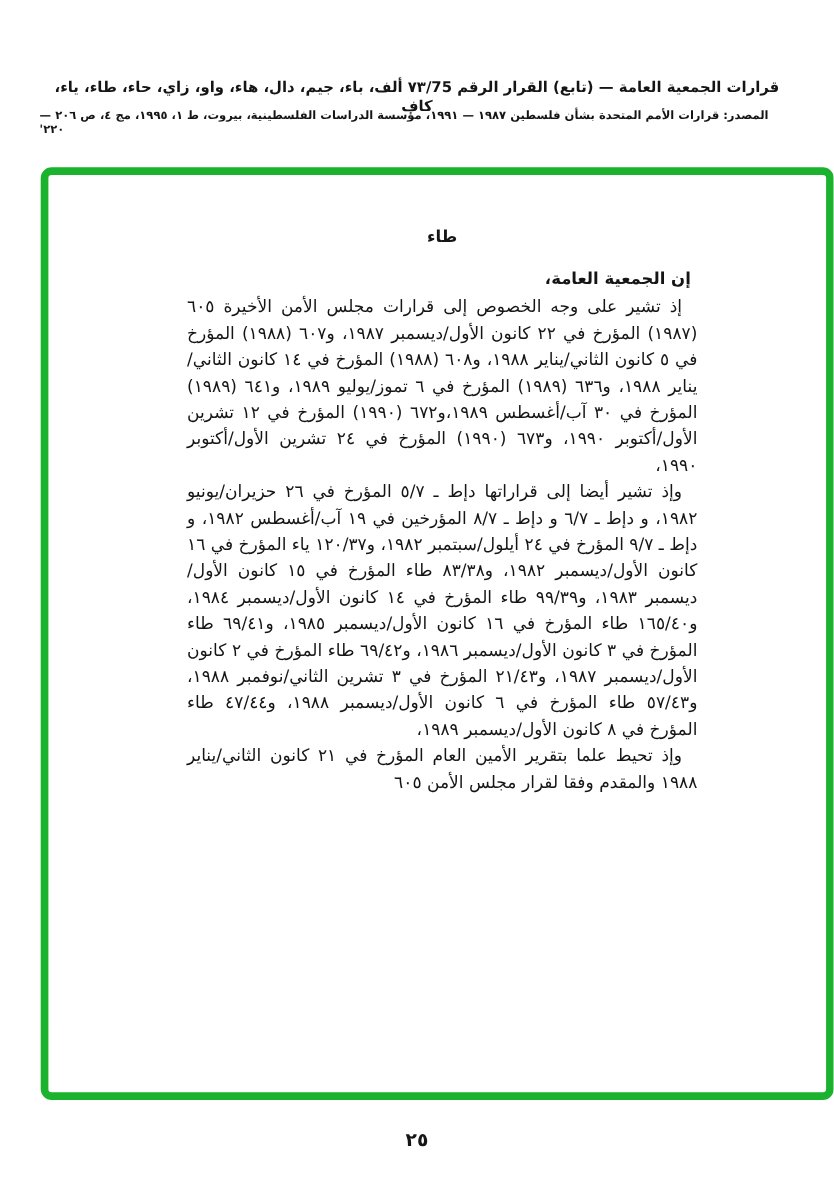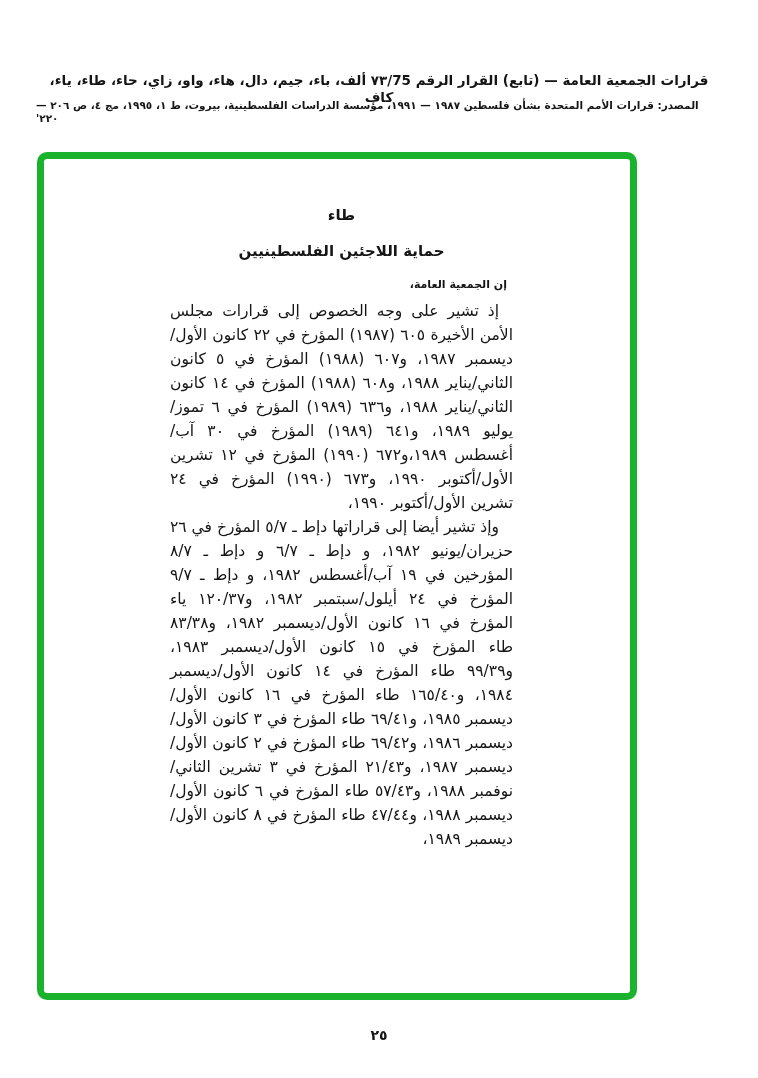--- a/index.html
+++ b/index.html
@@ -16,21 +16,21 @@
     direction:rtl;text-align:center;
     font-weight:700;font-size:13.5px;line-height:17px;
   }
   .header2{
     position:absolute;top:99px;left:36px;right:36px;
     direction:rtl;text-align:left;
     font-weight:700;font-size:10.5px;line-height:13px;
   }
   .frame{
     position:absolute;left:37px;top:152px;
-    width:600px;height:848px;
+    width:721px;height:848px;
     box-sizing:border-box;
     border:7px solid #1bb32d;
     border-radius:10px;
     background:#ffffff;
   }
   .content{
     direction:rtl;
     margin:46px 117px 0 126px;
   }
   .sec-letter{
@@ -38,59 +38,59 @@
     font-size:15px;line-height:20px;
     margin:0 0 16px 0;
   }
   .sec-title{
     text-align:center;font-weight:700;
     font-size:15px;line-height:20px;
     margin:0 0 12px 0;
   }
   .opening{
     text-align:right;font-weight:700;
-    font-size:11px;line-height:24px;
+    font-size:15px;line-height:24px;
     padding-right:6px;
     margin:0 0 2px 0;
   }
   .clause{
     margin:0;
     font-size:15.5px;line-height:24px;
     text-align:justify;
     text-indent:14px;
   }
   .clause .lead{font-weight:400;}
   .pagenum{
     position:absolute;top:1027px;left:0;right:0;
     text-align:center;
-    font-weight:700;font-size:14px;
+    font-weight:700;font-size:17px;
     direction:rtl;
   }
 </style>
 </head>
 <body>
 
 <div class="page">
 
   <div class="header1">قرارات الجمعية العامة — (تابع) القرار الرقم ٧٣/75 ألف، باء، جيم، دال، هاء، واو، زاي، حاء، طاء، ياء، كاف</div>
 
   <div class="header2">المصدر: قرارات الأمم المتحدة بشأن فلسطين ١٩٨٧ — ١٩٩١، مؤسسة الدراسات الفلسطينية، بيروت، ط ١، ١٩٩٥، مج ٤، ص ٢٠٦ — ٢٢٠'</div>
 
   <div class="frame" style="border-color: rgb(27, 179, 45);">
     <div class="content">
 
       <div class="sec-letter">طاء</div>
 
-      <div class="sec-title">حماية اللاجئين الفلسطينيين</div>
 
       <div class="opening">إن الجمعية العامة،</div>
 
       <p class="clause"><strong class="lead">إذ تشير على وجه الخصوص</strong><span> إلى قرارات مجلس الأمن الأخيرة ٦٠٥ (١٩٨٧) المؤرخ في ٢٢ كانون الأول/ديسمبر ١٩٨٧، و٦٠٧ (١٩٨٨) المؤرخ في ٥ كانون الثاني/يناير ١٩٨٨، و٦٠٨ (١٩٨٨) المؤرخ في ١٤ كانون الثاني/يناير ١٩٨٨، و٦٣٦ (١٩٨٩) المؤرخ في ٦ تموز/يوليو ١٩٨٩، و٦٤١ (١٩٨٩) المؤرخ في ٣٠ آب/أغسطس ١٩٨٩،و٦٧٢ (١٩٩٠) المؤرخ في ١٢ تشرين الأول/أكتوبر ١٩٩٠، و٦٧٣ (١٩٩٠) المؤرخ في ٢٤ تشرين الأول/أكتوبر ١٩٩٠،</span></p>
 
       <p class="clause"><strong class="lead">وإذ تشير أيضا</strong><span> إلى قراراتها دإط ـ ٥/٧ المؤرخ في ٢٦ حزيران/يونيو ١٩٨٢، و دإط ـ ٦/٧ و دإط ـ ٨/٧ المؤرخين في ١٩ آب/أغسطس ١٩٨٢، و دإط ـ ٩/٧ المؤرخ في ٢٤ أيلول/سبتمبر ١٩٨٢، و١٢٠/٣٧ ياء المؤرخ في ١٦ كانون الأول/ديسمبر ١٩٨٢، و٨٣/٣٨ طاء المؤرخ في ١٥ كانون الأول/ديسمبر ١٩٨٣، و٩٩/٣٩ طاء المؤرخ في ١٤ كانون الأول/ديسمبر ١٩٨٤، و١٦٥/٤٠ طاء المؤرخ في ١٦ كانون الأول/ديسمبر ١٩٨٥، و٦٩/٤١ طاء المؤرخ في ٣ كانون الأول/ديسمبر ١٩٨٦، و٦٩/٤٢ طاء المؤرخ في ٢ كانون الأول/ديسمبر ١٩٨٧، و٢١/٤٣ المؤرخ في ٣ تشرين الثاني/نوفمبر ١٩٨٨، و٥٧/٤٣ طاء المؤرخ في ٦ كانون الأول/ديسمبر ١٩٨٨، و٤٧/٤٤ طاء المؤرخ في ٨ كانون الأول/ديسمبر ١٩٨٩،</span></p>
 
+      <p class="clause"><strong class="lead">وإذ تحيط علما</strong><span> بتقرير الأمين العام المؤرخ في ٢١ كانون الثاني/يناير ١٩٨٨ والمقدم وفقا لقرار مجلس الأمن ٦٠٥</span></p>
 
     </div>
   </div>
 
   <div class="pagenum">٢٥</div>
 
 </div>
 
 </body></html>

